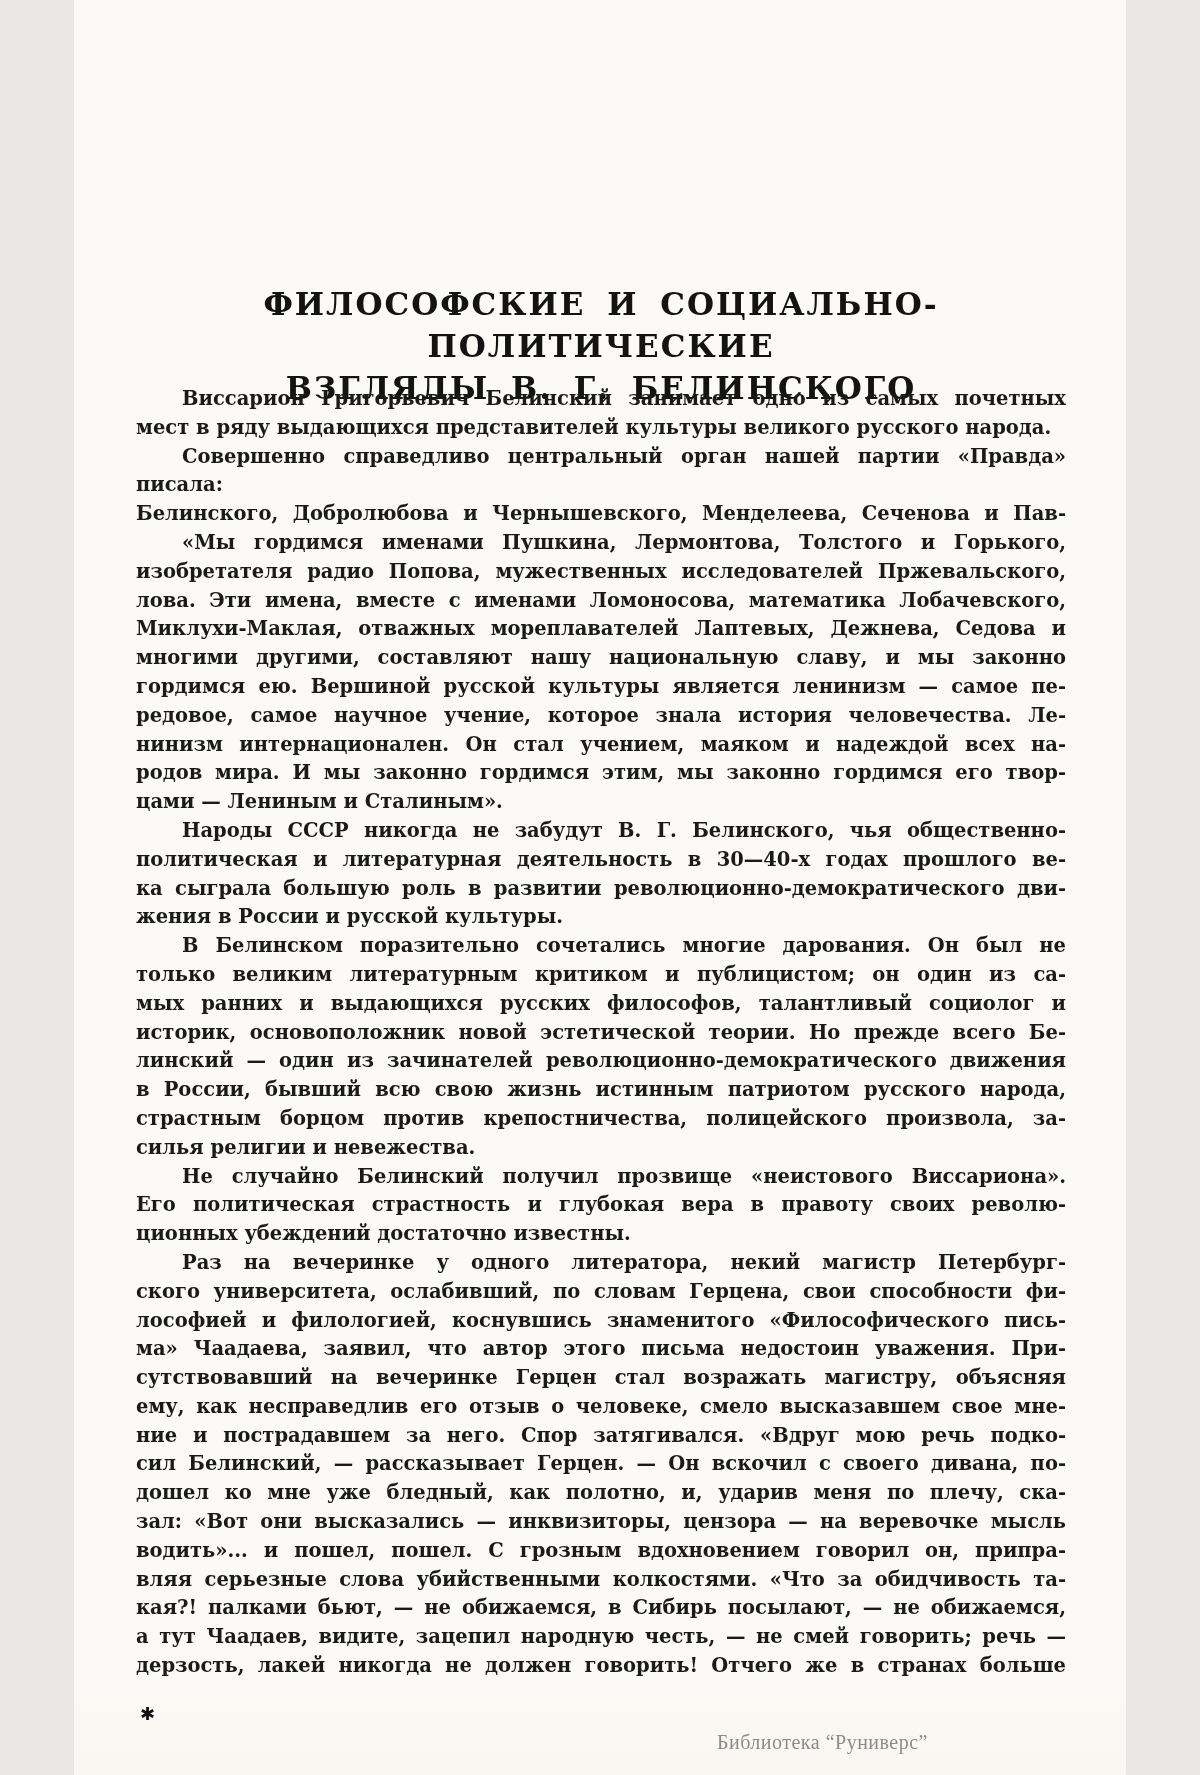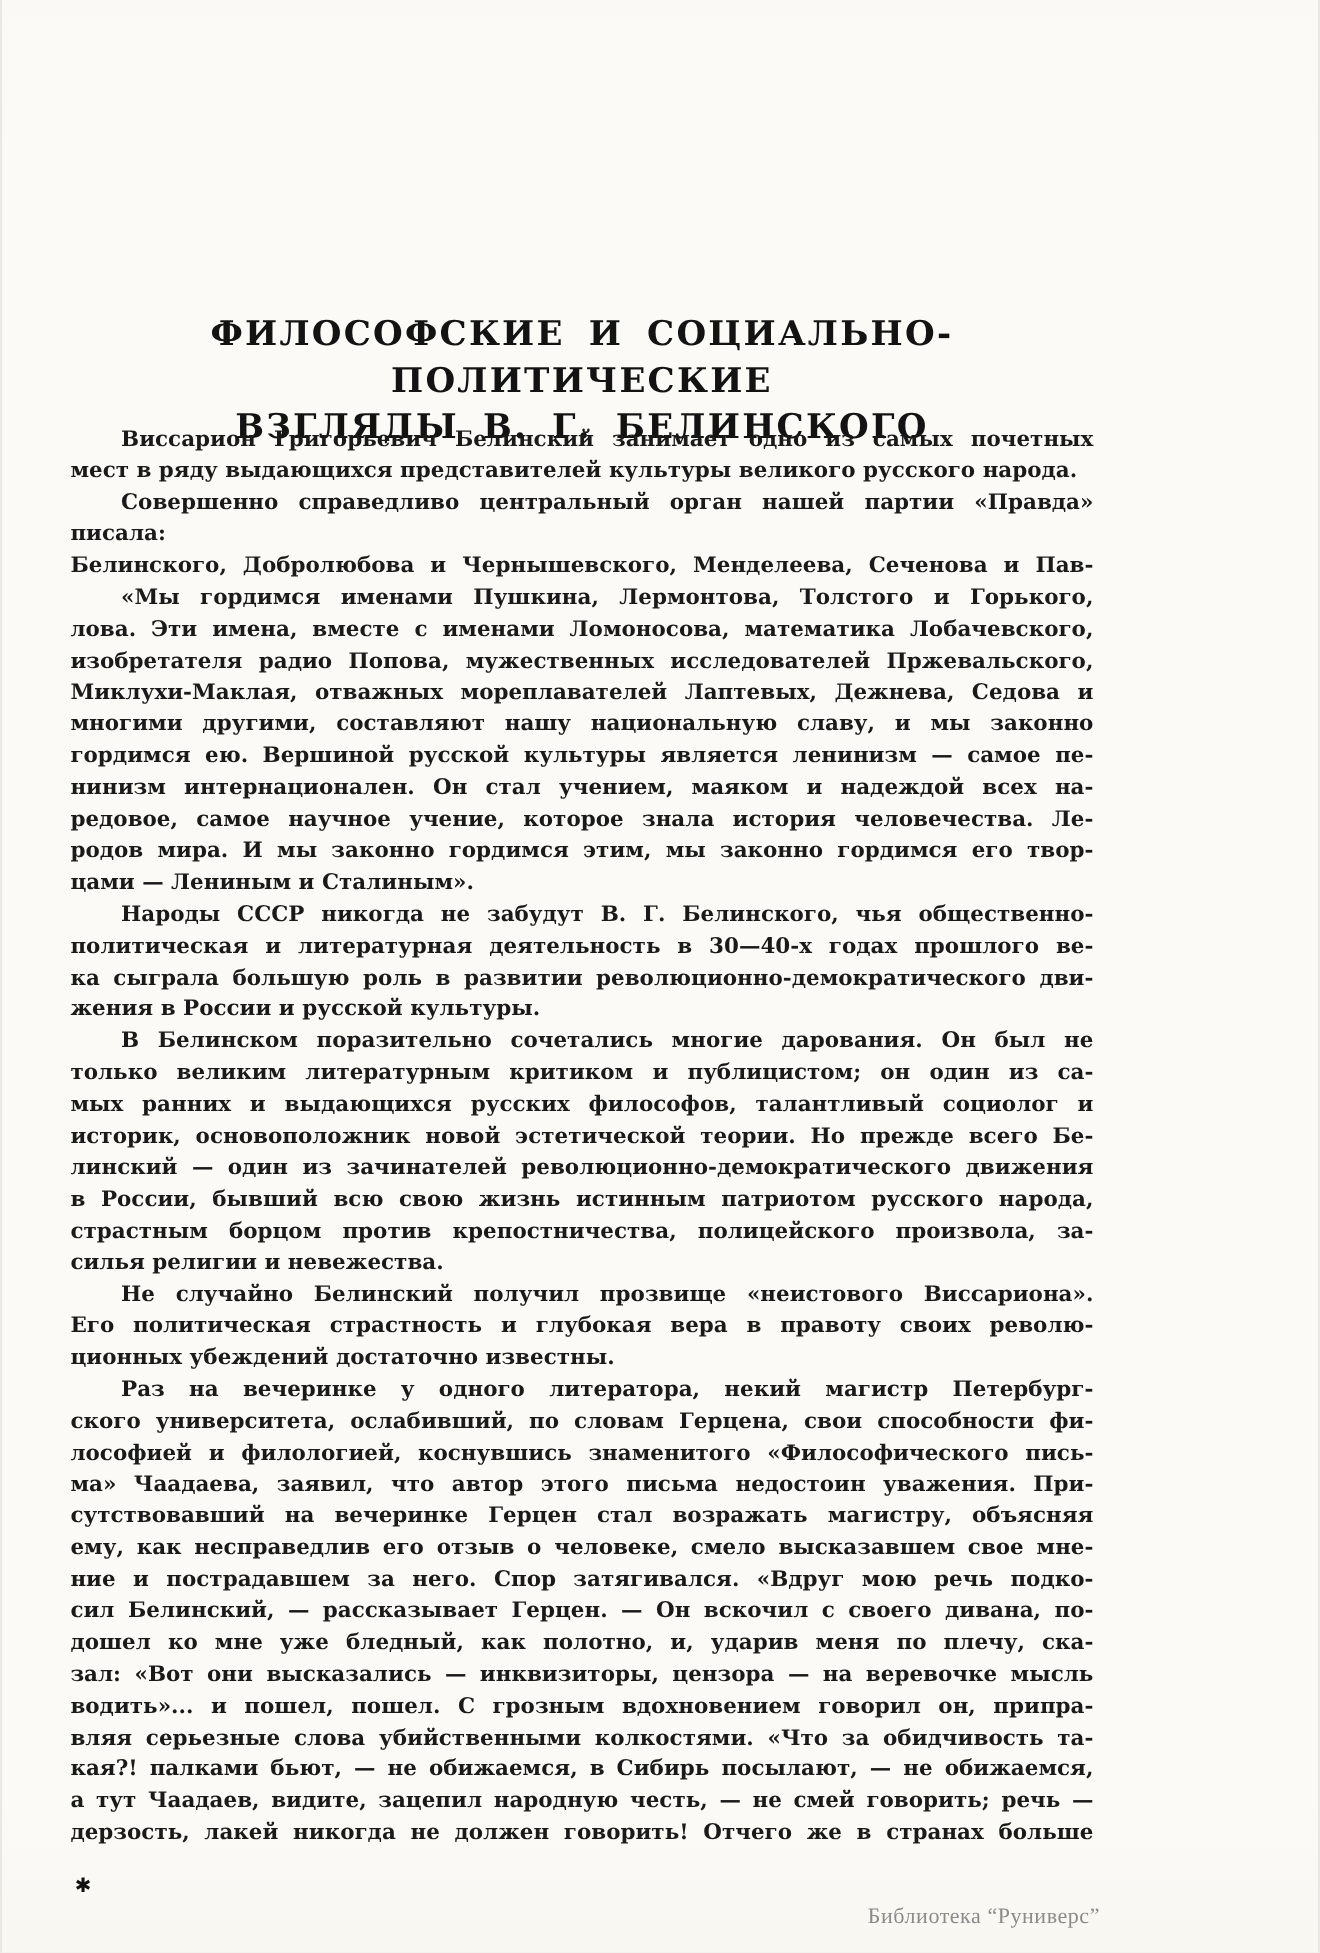--- a/index.html
+++ b/index.html
@@ -2,21 +2,21 @@
 <html><head>
 <meta charset="utf-8">
 <style>
   html, body {
     margin: 0;
     padding: 0;
     background: #e9e8e4;
   }
   .page {
     position: relative;
-    width: 1196px;
+    width: 1052px;
     height: 1775px;
     margin: 0 auto;
     background: #fbfaf6;
     background-image: linear-gradient(180deg, #faf9f5 0%, #fbfaf6 8%, #fbfaf6 92%, #f8f7f2 100%);
     overflow: hidden;
     font-family: "DejaVu Serif", "Liberation Serif", serif;
     color: #161616;
   }
   .title-block {
     position: absolute;
@@ -82,27 +82,27 @@
         <div class="line first">Виссарион Григорьевич Белинский занимает одно из самых почетных</div>
         <div class="line end">мест в ряду выдающихся представителей культуры великого русского народа.</div>
       </div>
       <div class="para">
         <div class="line first">Совершенно справедливо центральный орган нашей партии «Правда»</div>
         <div class="line end">писала:</div>
       </div>
       <div class="para">
         <div class="line">Белинского, Добролюбова и Чернышевского, Менделеева, Сеченова и Пав-</div>
         <div class="line first">«Мы гордимся именами Пушкина, Лермонтова, Толстого и Горького,</div>
+        <div class="line">изобретателя радио Попова, мужественных исследователей Пржевальского,</div>
         <div class="line">лова. Эти имена, вместе с именами Ломоносова, математика Лобачевского,</div>
-        <div class="line">изобретателя радио Попова, мужественных исследователей Пржевальского,</div>
         <div class="line">Миклухи-Маклая, отважных мореплавателей Лаптевых, Дежнева, Седова и</div>
         <div class="line">многими другими, составляют нашу национальную славу, и мы законно</div>
         <div class="line">гордимся ею. Вершиной русской культуры является ленинизм — самое пе-</div>
+        <div class="line">редовое, самое научное учение, которое знала история человечества. Ле-</div>
         <div class="line">нинизм интернационален. Он стал учением, маяком и надеждой всех на-</div>
-        <div class="line">редовое, самое научное учение, которое знала история человечества. Ле-</div>
         <div class="line">родов мира. И мы законно гордимся этим, мы законно гордимся его твор-</div>
         <div class="line end">цами — Лениным и Сталиным».</div>
       </div>
       <div class="para">
         <div class="line first">Народы СССР никогда не забудут В. Г. Белинского, чья общественно-</div>
         <div class="line">политическая и литературная деятельность в 30—40-х годах прошлого ве-</div>
         <div class="line">ка сыграла большую роль в развитии революционно-демократического дви-</div>
         <div class="line end">жения в России и русской культуры.</div>
       </div>
       <div class="para">

